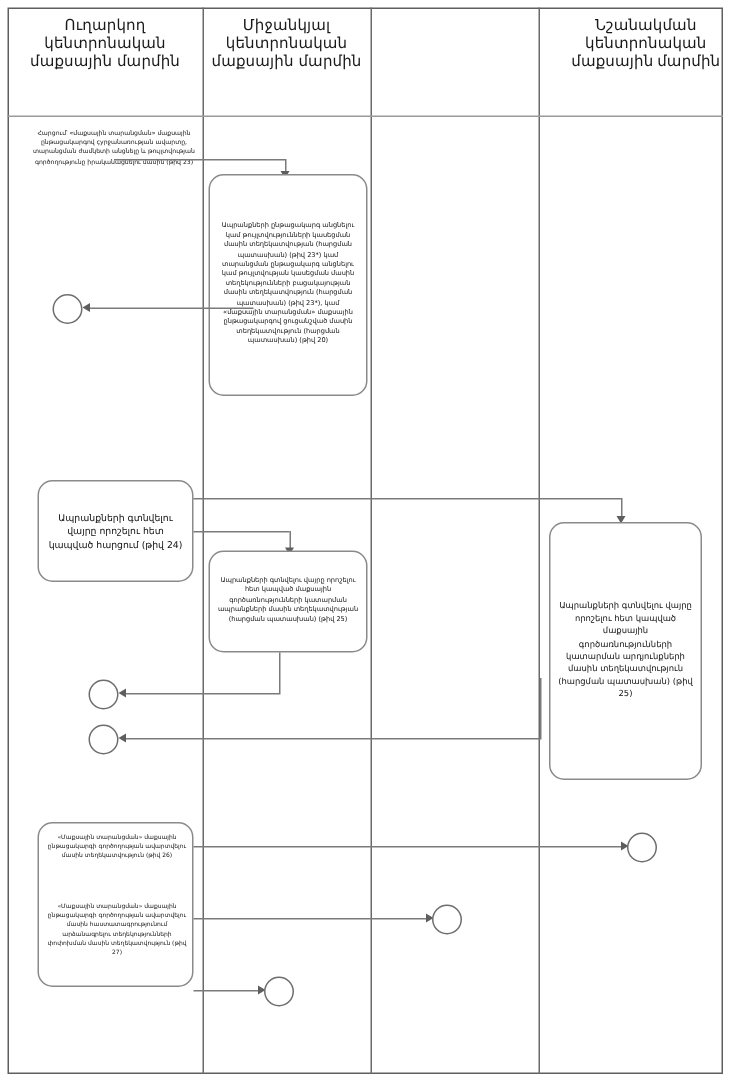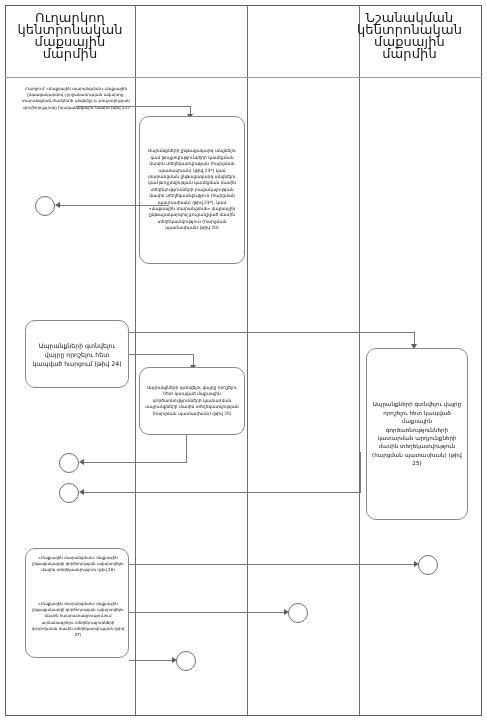--- a/index.html
+++ b/index.html
@@ -43,21 +43,21 @@
     width: 477px;
     height: 0;
     border-top: 1px solid #9a9a9a;
   }
 
   
   .lane-header {
     position: absolute;
     top: 12px;
     text-align: center;
-    font-size: 13px;
+    font-size: 10px;
     line-height: 12px;
     color: #1a1a1a;
     letter-spacing: 0.1px;
   }
 
   
   .task {
     position: absolute;
     box-sizing: border-box;
     border: 1px solid #8a8a8a;
@@ -123,21 +123,22 @@
 
 <div id="canvas">
 
   <div class="lane-frame"></div>
   <div class="lane-divider" style="left:135px;"></div>
   <div class="lane-divider" style="left:247px;"></div>
   <div class="lane-divider" style="left:359px;"></div>
   <div class="header-rule"></div>
 
   <div class="lane-header" style="left:10px;  width:120px;">Ուղարկող կենտրոնական մաքսային մարմին</div>
-  <div class="lane-header" style="left:352px; width:115px;">Նշանակման կենտրոնական մաքսային մարմին</div>
+  <div class="lane-header" style="left:140px; width:102px;">Միջանկյալ կենտրոնական մաքսային մարմին</div>
+  <div class="lane-header" style="left:373px; width:115px;font-family:Liberation Serif, serif;">Նշանակման կենտրոնական մաքսային մարմին</div>
 
   <div class="note" style="left:18px; top:86px; width:116px; font-size:4.1px; line-height:6.2px;">Հարցում՝ «մաքսային տարանցման» մաքսային ընթացակարգով çyրջանառության ավարտը, տարանցման ժամկետի անցնելը և թույլտվության գործողությունը իրականացնելու մասին (թիվ 23)</div>
 
   <div class="hline" style="left:76px; top:106px; width:114px;"></div>
   <div class="vline" style="left:190px; top:106px; height:10px;"></div>
   <div class="arrow arrow-down" style="left:187px; top:114px;"></div>
 
   <div class="task" style="left:139px; top:116px; width:106px; height:148px; font-size:4.4px; line-height:6.4px;">
     <span class="txt">Ապրանքների ընթացակարգ անցնելու կամ թույլտվությունների կասեցման մասին տեղեկատվության (հարցման պատասխան) (թիվ 23*) կամ տարանցման ընթացակարգ անցնելու կամ թույլտվության կասեցման մասին տեղեկությունների բացակայության մասին տեղեկատվություն (հարցման պատասխան) (թիվ 23*), կամ «մաքսային տարանցման» մաքսային ընթացակարգով ցուցանշված մասին տեղեկատվություն (հարցման պատասխան) (թիվ 20)</span>
   </div>

